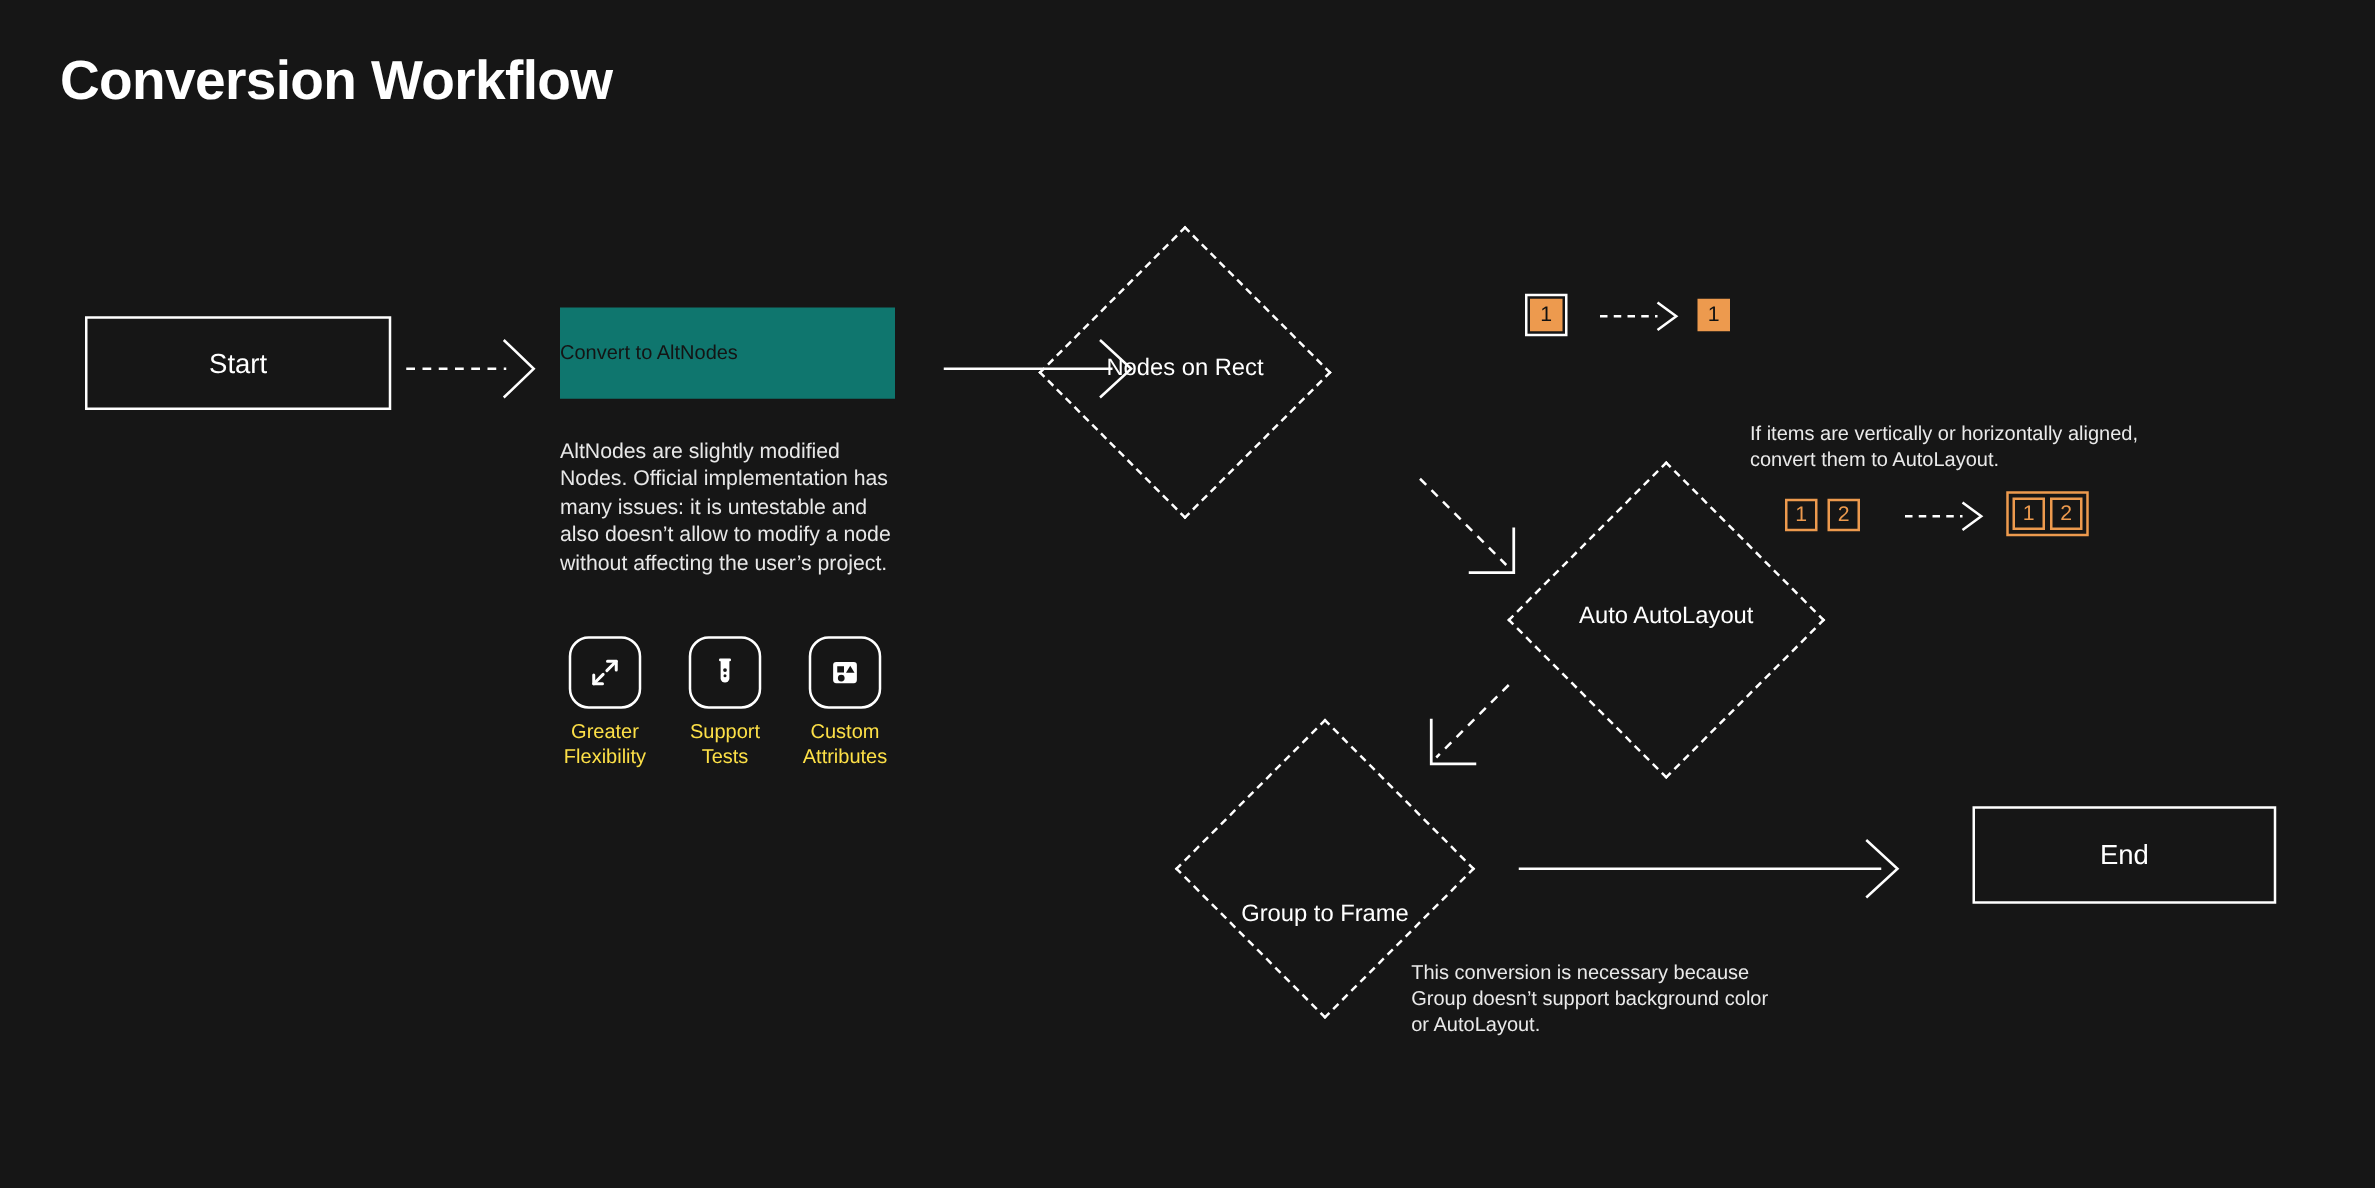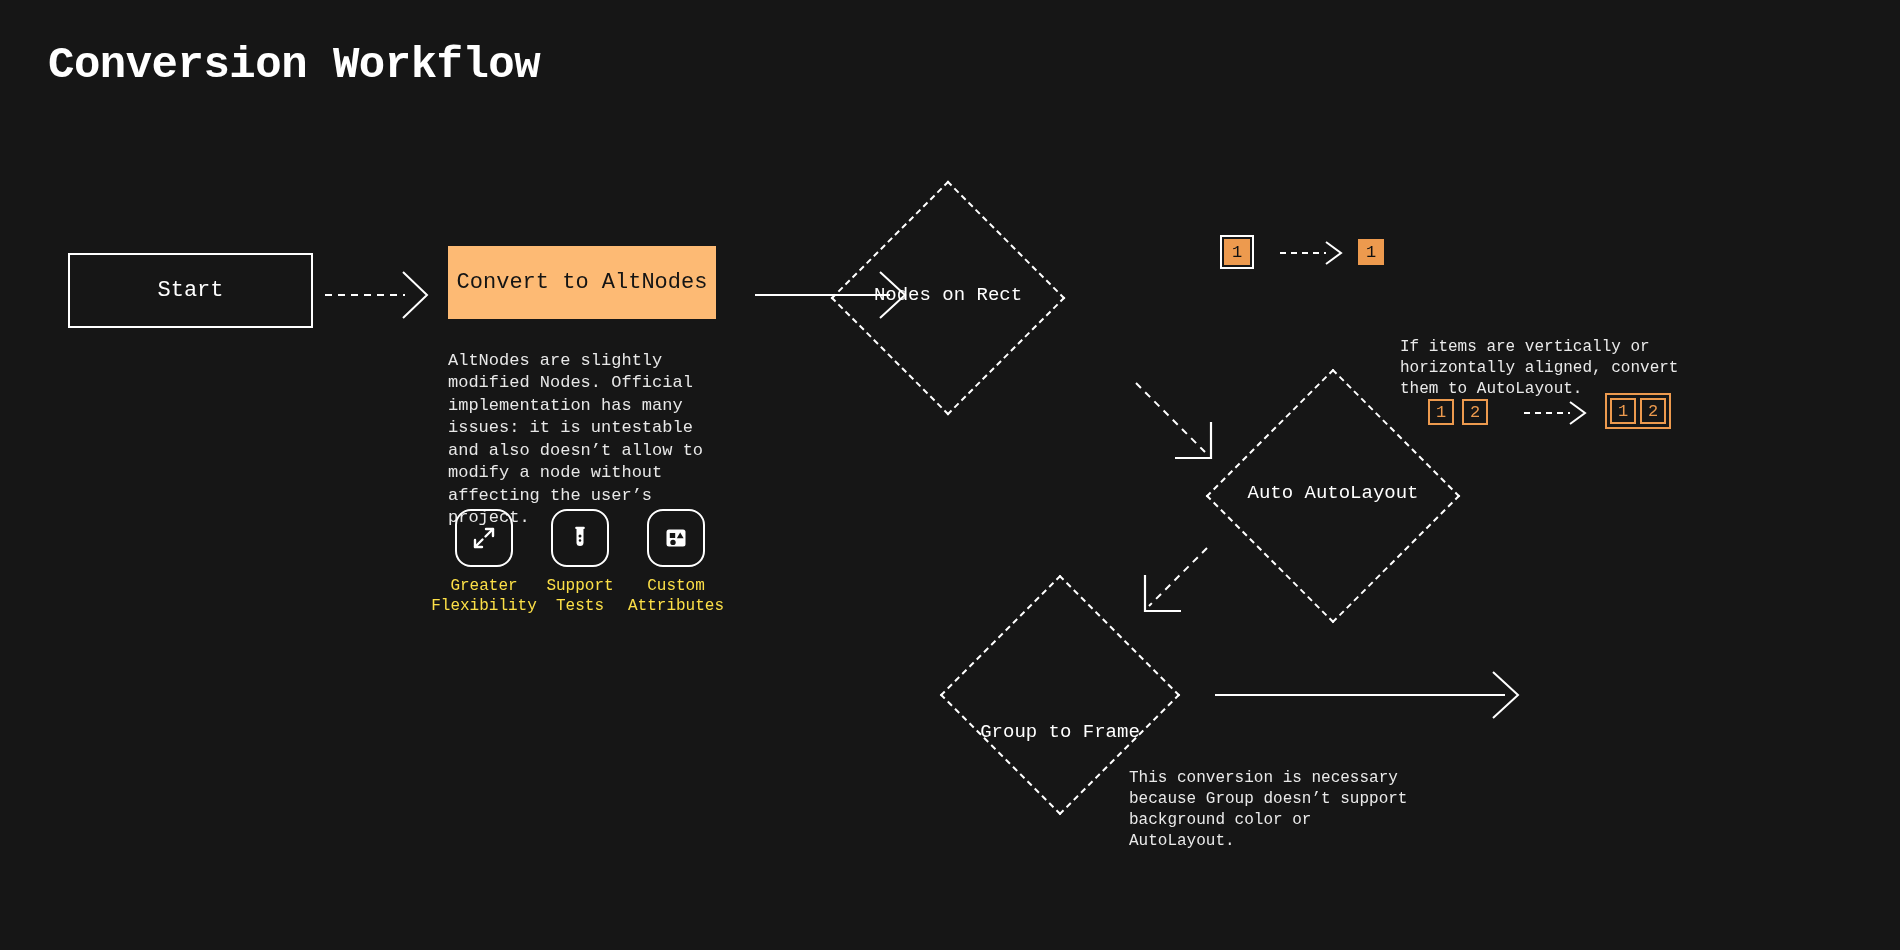--- a/index.html
+++ b/index.html
@@ -6,21 +6,21 @@
     margin: 0;
     padding: 0;
     background: #161616;
   }
   #stage {
     position: relative;
     width: 1900px;
     height: 950px;
     background: #161616;
     overflow: hidden;
-    font-family: Liberation Mono, monospace;
+    font-family: Liberation Sans, sans-serif;
     color: #ffffff;
   }
   .abs { position: absolute; }
 
   
   #page-title {
     left: 48px;
     top: 40px;
     font-size: 44px;
     font-weight: bold;
@@ -42,26 +42,25 @@
   }
   #start-box { left: 47px;  top: 253px; width: 245px; height: 75px; }
   #end-box   { left: 1557px; top: 645px; width: 243px; height: 78px; }
 
   
   #convert-box {
     left: 448px;
     top: 246px;
     width: 268px;
     height: 73px;
-    background: #fdba74;
+    background: #0f766e;
     color: #141414;
     display: flex;
     align-items: center;
-    justify-content: center;
-    font-size: 22px;
+    font-size: 16px;
     box-sizing: border-box;
   }
 
   
   #convert-desc {
     left: 448px;
     top: 350px;
     width: 272px;
     font-size: 17px;
     line-height: 1.32;
@@ -261,14 +260,17 @@
     <div class="diamond-label" style="left:-115px; top:-14px; width:230px;margin-top:40px;">Group to Frame</div>
   </div>
 
   <div class="abs note" id="note-group">This conversion is necessary because Group doesn’t support background color or AutoLayout.</div>
 
   <svg class="abs" style="left:1215px; top:670px;" width="310" height="50" viewBox="0 0 310 50">
     <line x1="0" y1="25" x2="290" y2="25" stroke="#ffffff" stroke-width="2"></line>
     <polyline points="278,2 303,25 278,48" fill="none" stroke="#ffffff" stroke-width="2"></polyline>
   </svg>
 
+  <div class="abs term-box" id="end-box">
+    <span>End</span>
+  </div>
 
 </div>
 
 </body></html>

